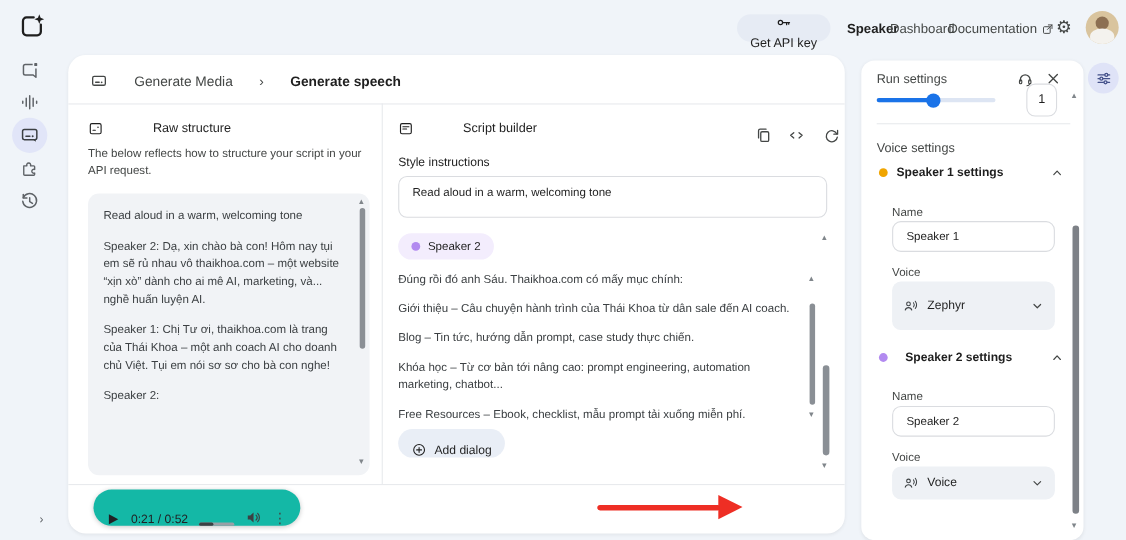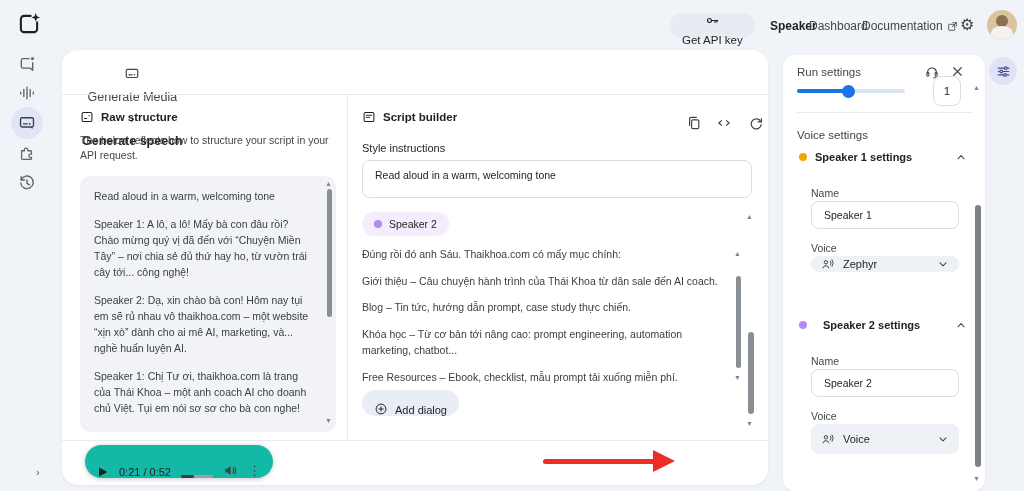--- a/index.html
+++ b/index.html
@@ -22,21 +22,21 @@
   .side-ic { width:18px; height:18px; position:absolute; left:18px; cursor:pointer; }
   .active-bubble { position:absolute; left:11px; width:32px; height:32px; border-radius:50%; background:#e1e5f8; }
 
   
   #main-card { left:62px; top:50px; width:706px; height:435px; overflow:hidden; }
   .card-hr { position:absolute; background:#e8eaed; }
   .crumb-txt { font-size:12.5px; color:#444746; }
   .crumb-cur { font-size:12.5px; font-weight:bold; color:#1f1f1f; }
   .hdr-act { width:18px; height:18px; cursor:pointer; }
 
-  .sec-title { font-size:11.5px; font-weight:bold; color:#1f1f1f; }
+  .sec-title { font-size:11.5px; font-weight:normal; color:#1f1f1f;margin-left:38px; }
   .desc { font-size:10.5px; line-height:15px; color:#444746; }
   .rawbox { background:#f1f3f6; border-radius:10px; overflow:hidden; }
   .rawtext { font-size:10.5px; line-height:16px; color:#3c4043; }
   .rawtext p { margin-top:12px; }
   .rawtext p:first-child, .rawtext p.nogap { margin-top:0; }
 
   .label { font-size:11px; color:#1f1f1f; }
   .field { border:1px solid #dadce0; border-radius:8px; background:#fff; font-size:10.5px; color:#1f1f1f; display:flex; align-items:flex-start; padding:8px 12px; cursor:text; }
   .chip { background:#f3edfd; border-radius:13px; height:24px; display:flex; align-items:center; gap:7px; padding:0 12px; font-size:10.5px; color:#1f1f1f; cursor:pointer; }
   .dot { width:8px; height:8px; border-radius:50%; }
@@ -135,21 +135,21 @@
   <svg width="18" height="18" viewBox="0 0 20 20">
       <path d="M3.5 6.5 A7 7 0 1 1 3 10" fill="none" stroke="#5f6368" stroke-width="1.5" stroke-linecap="round"></path>
       <path d="M3.5 3 v3.7 h3.7" fill="none" stroke="#5f6368" stroke-width="1.5" stroke-linecap="round" stroke-linejoin="round"></path>
       <path d="M10 6.5 v3.8 l2.8 1.8" fill="none" stroke="#5f6368" stroke-width="1.5" stroke-linecap="round"></path>
     </svg>
 </div>
 <div class="abs" style="left:36px; top:466px; font-size:11px; color:#5f6368; cursor:pointer;">›</div>
 
 <div id="main-card" class="abs card">
 
-  <div class="abs" style="left:20px; top:16px; display:flex; align-items:center; gap:8px;flex-direction:column;">
+  <div class="abs" style="left:20px; top:16px; display:flex; align-items:center; gap:24px;">
     <span>
       <svg width="16" height="16" viewBox="0 0 20 20">
           <rect x="2.8" y="4.2" width="14.4" height="10.2" rx="1.8" fill="none" stroke="#444746" stroke-width="1.5"></rect>
           <path d="M6.2 11 h4" stroke="#444746" stroke-width="1.5" stroke-linecap="round"></path>
           <circle cx="13" cy="11" r="1" fill="#444746"></circle>
         </svg>
     </span>
     <span class="crumb-txt">Generate Media</span>
     <span class="crumb-txt">›</span>
     <span class="crumb-cur">Generate speech</span>
@@ -181,21 +181,20 @@
           <path d="M6.5 12 h3" stroke="#1f1f1f" stroke-width="1.5" stroke-linecap="round"></path>
           <circle cx="13" cy="8" r="1" fill="#1f1f1f"></circle>
         </svg>
     </span>
     <span class="sec-title">Raw structure</span>
   </div>
   <div class="abs desc" style="left:18px; top:83px; width:256px;">The below reflects how to structure your script in your API request.</div>
   <div class="abs rawbox" style="left:18px; top:126px; width:256px; height:256px;">
     <div class="rawtext" style="padding:12px 22px 12px 14px;">
       <p>Read aloud in a warm, welcoming tone</p>
-      <p>Speaker 1: A lô, a lô! Mấy bà con đâu rồi? Chào mừng quý vị đã đến với “Chuyện Miền Tây” – nơi chia sẻ đủ thứ hay ho, từ vườn trái cây tới... công nghệ!</p>
       <p>Speaker 2: Dạ, xin chào bà con! Hôm nay tụi em sẽ rủ nhau vô thaikhoa.com – một website “xịn xò” dành cho ai mê AI, marketing, và... nghề huấn luyện AI.</p>
       <p>Speaker 1: Chị Tư ơi, thaikhoa.com là trang của Thái Khoa – một anh coach AI cho doanh chủ Việt. Tụi em nói sơ sơ cho bà con nghe!</p>
       <p>Speaker 2:</p>
 
     </div>
     <div class="sb-arrow" style="right:4px; top:4px;">▲</div>
     <div class="sb-thumb" style="right:4px; top:13px; width:5px; height:128px;"></div>
     <div class="sb-arrow" style="right:4px; bottom:8px;">▼</div>
   </div>
 
@@ -297,21 +296,21 @@
     <span class="spk-hdr">Speaker 1 settings</span>
     <span style="margin-left:auto;">
       <svg width="12" height="12" viewBox="0 0 20 20" fill="none" stroke="#444746" stroke-width="1.8" stroke-linecap="round" stroke-linejoin="round">
           <path d="M5 13 L10 7.5 L15 13"></path>
         </svg>
     </span>
   </div>
   <div class="abs small-label" style="left:28px; top:132px;">Name</div>
   <div class="abs field" style="left:28px; top:146px; width:148px; height:28px; align-items:center; padding:0 12px;">Speaker 1</div>
   <div class="abs small-label" style="left:28px; top:187px;">Voice</div>
-  <div class="abs drop" style="left:28px; top:201px; width:148px; height:16px;">
+  <div class="abs drop" style="left:28px; top:201px; width:148px; height:44px;">
     <span>
       <svg width="14" height="14" viewBox="0 0 20 20">
           <circle cx="7" cy="7.5" r="2.4" fill="none" stroke="#3c4043" stroke-width="1.4"></circle>
           <path d="M2.8 15.5 a4.4 4.4 0 0 1 8.4 0" fill="none" stroke="#3c4043" stroke-width="1.4" stroke-linecap="round"></path>
           <path d="M13.5 6 a4.5 4.5 0 0 1 0 5.5 M15.8 4 a8 8 0 0 1 0 9.5" fill="none" stroke="#3c4043" stroke-width="1.3" stroke-linecap="round"></path>
         </svg>
     </span>
     <span>Zephyr</span>
     <span style="margin-left:auto;">
       <svg width="12" height="12" viewBox="0 0 20 20" fill="none" stroke="#444746" stroke-width="1.8" stroke-linecap="round" stroke-linejoin="round">

